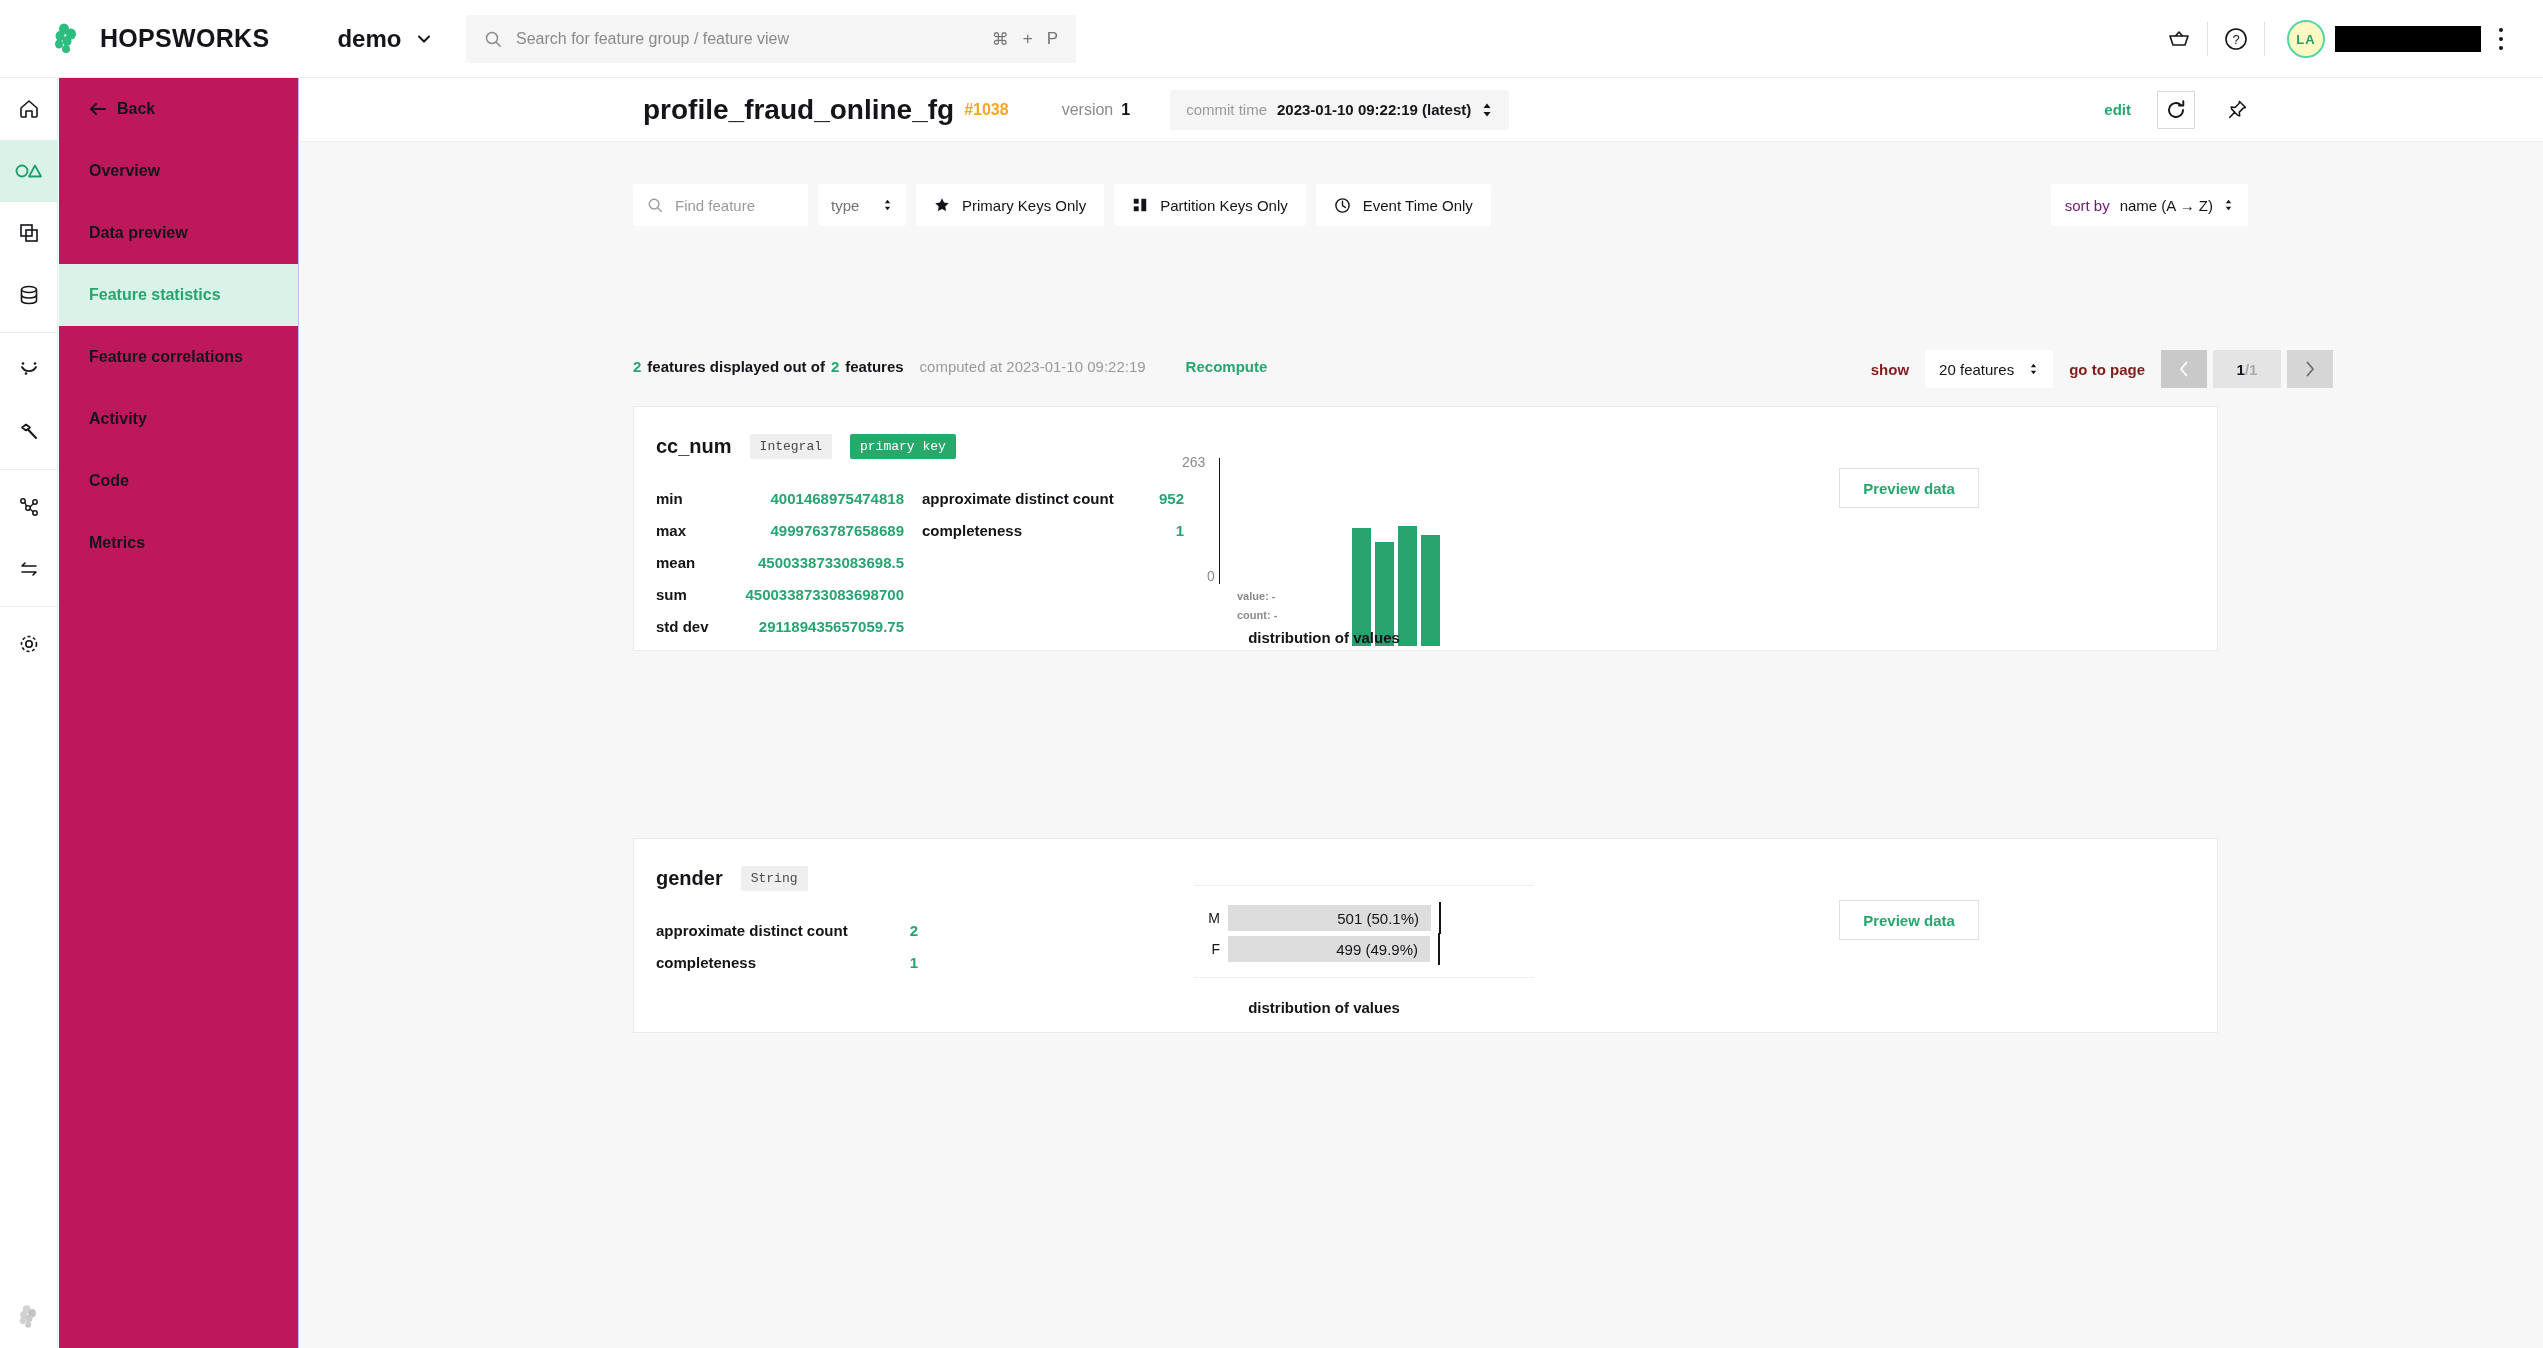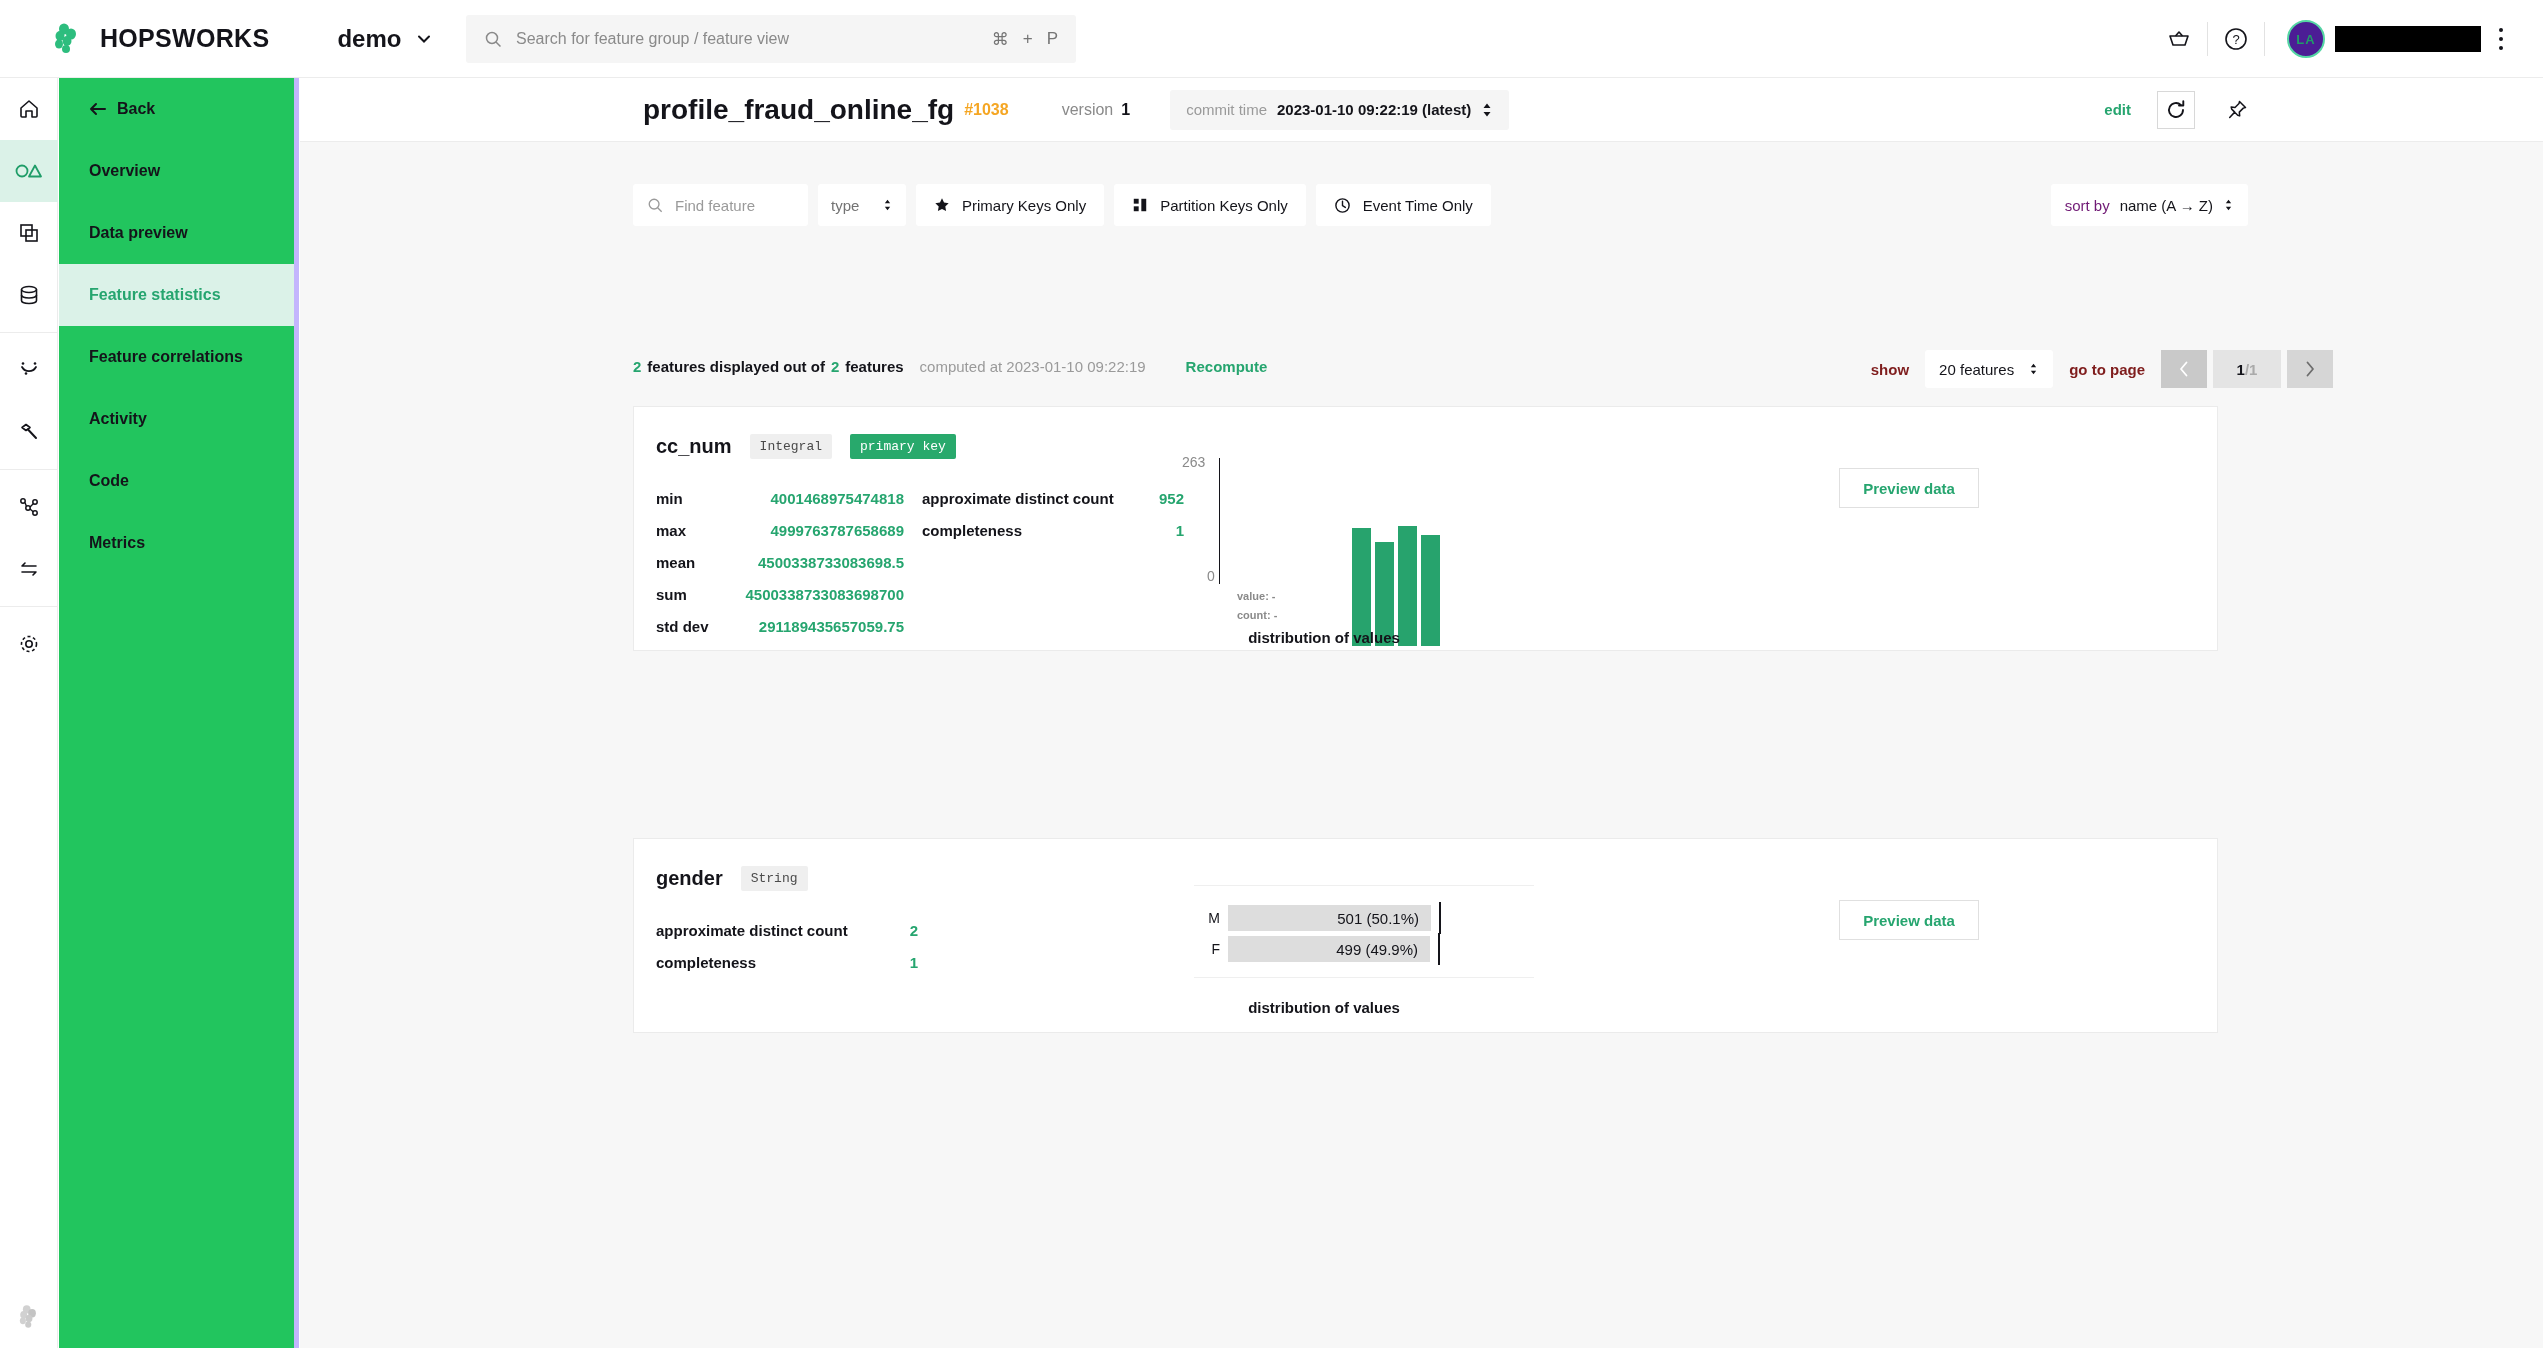--- a/index.html
+++ b/index.html
@@ -35,21 +35,21 @@
   .search-ph { font-size: 16px; color: #8a8a8a; margin-left: 14px; flex: 1; }
   .kbd-hints { display: flex; align-items: center; gap: 14px; color: #757575; font-size: 17px; }
   .topbar-right {
     position: absolute; right: 22px; top: 0; height: 78px;
     display: flex; align-items: center; gap: 0;
   }
   .tb-icon { width: 56px; height: 78px; display: flex; align-items: center; justify-content: center; cursor: pointer; }
   .tb-div { width: 1px; height: 34px; background: #e2e2e2; }
   .avatar {
     width: 38px; height: 38px; border-radius: 50%;
-    border: 2px solid #55d6a4; background: #4c1d95;
+    border: 2px solid #55d6a4; background: #fef9c3;
     display: flex; align-items: center; justify-content: center;
     font-size: 13px; font-weight: bold; color: #1f9d68; letter-spacing: 1px;
     margin-left: 22px; cursor: pointer;
   }
   .redacted { width: 146px; height: 26px; background: #000; margin-left: 10px; }
   .dots-v { width: 40px; height: 78px; display: flex; flex-direction: column;
             align-items: center; justify-content: center; gap: 5px; cursor: pointer; }
   .dots-v i { width: 4px; height: 4px; background: #14141a; border-radius: 50%; display: block; }
 
   
@@ -62,21 +62,21 @@
     cursor: pointer; color: #14141a;
   }
   .rail-item.active { background: #dbf2e8; color: #1f9d68; }
   .rail-sep { height: 1px; background: #ececec; margin: 6px 0; }
   .rail-bottom { position: absolute; bottom: 18px; left: 0; width: 58px;
     display: flex; justify-content: center; opacity: .45; }
 
   
   .subnav {
     position: absolute; left: 59px; top: 78px; width: 240px; height: 1270px;
-    background: #22c55e; border-right: 5px solid #c4b5fd;
+    background: #be185d; border-right: 1px solid #c4b5fd;
   }
   .back-row {
     height: 62px; display: flex; align-items: center; padding-left: 30px;
     font-size: 16px; font-weight: bold; color: #14141a; cursor: pointer; gap: 10px;
   }
   .subnav-item {
     height: 62px; display: flex; align-items: center; padding-left: 30px;
     font-size: 16px; font-weight: bold; color: #14141a; cursor: pointer;
   }
   .subnav-item.active { background: #dbf2e8; color: #26a56f; }

